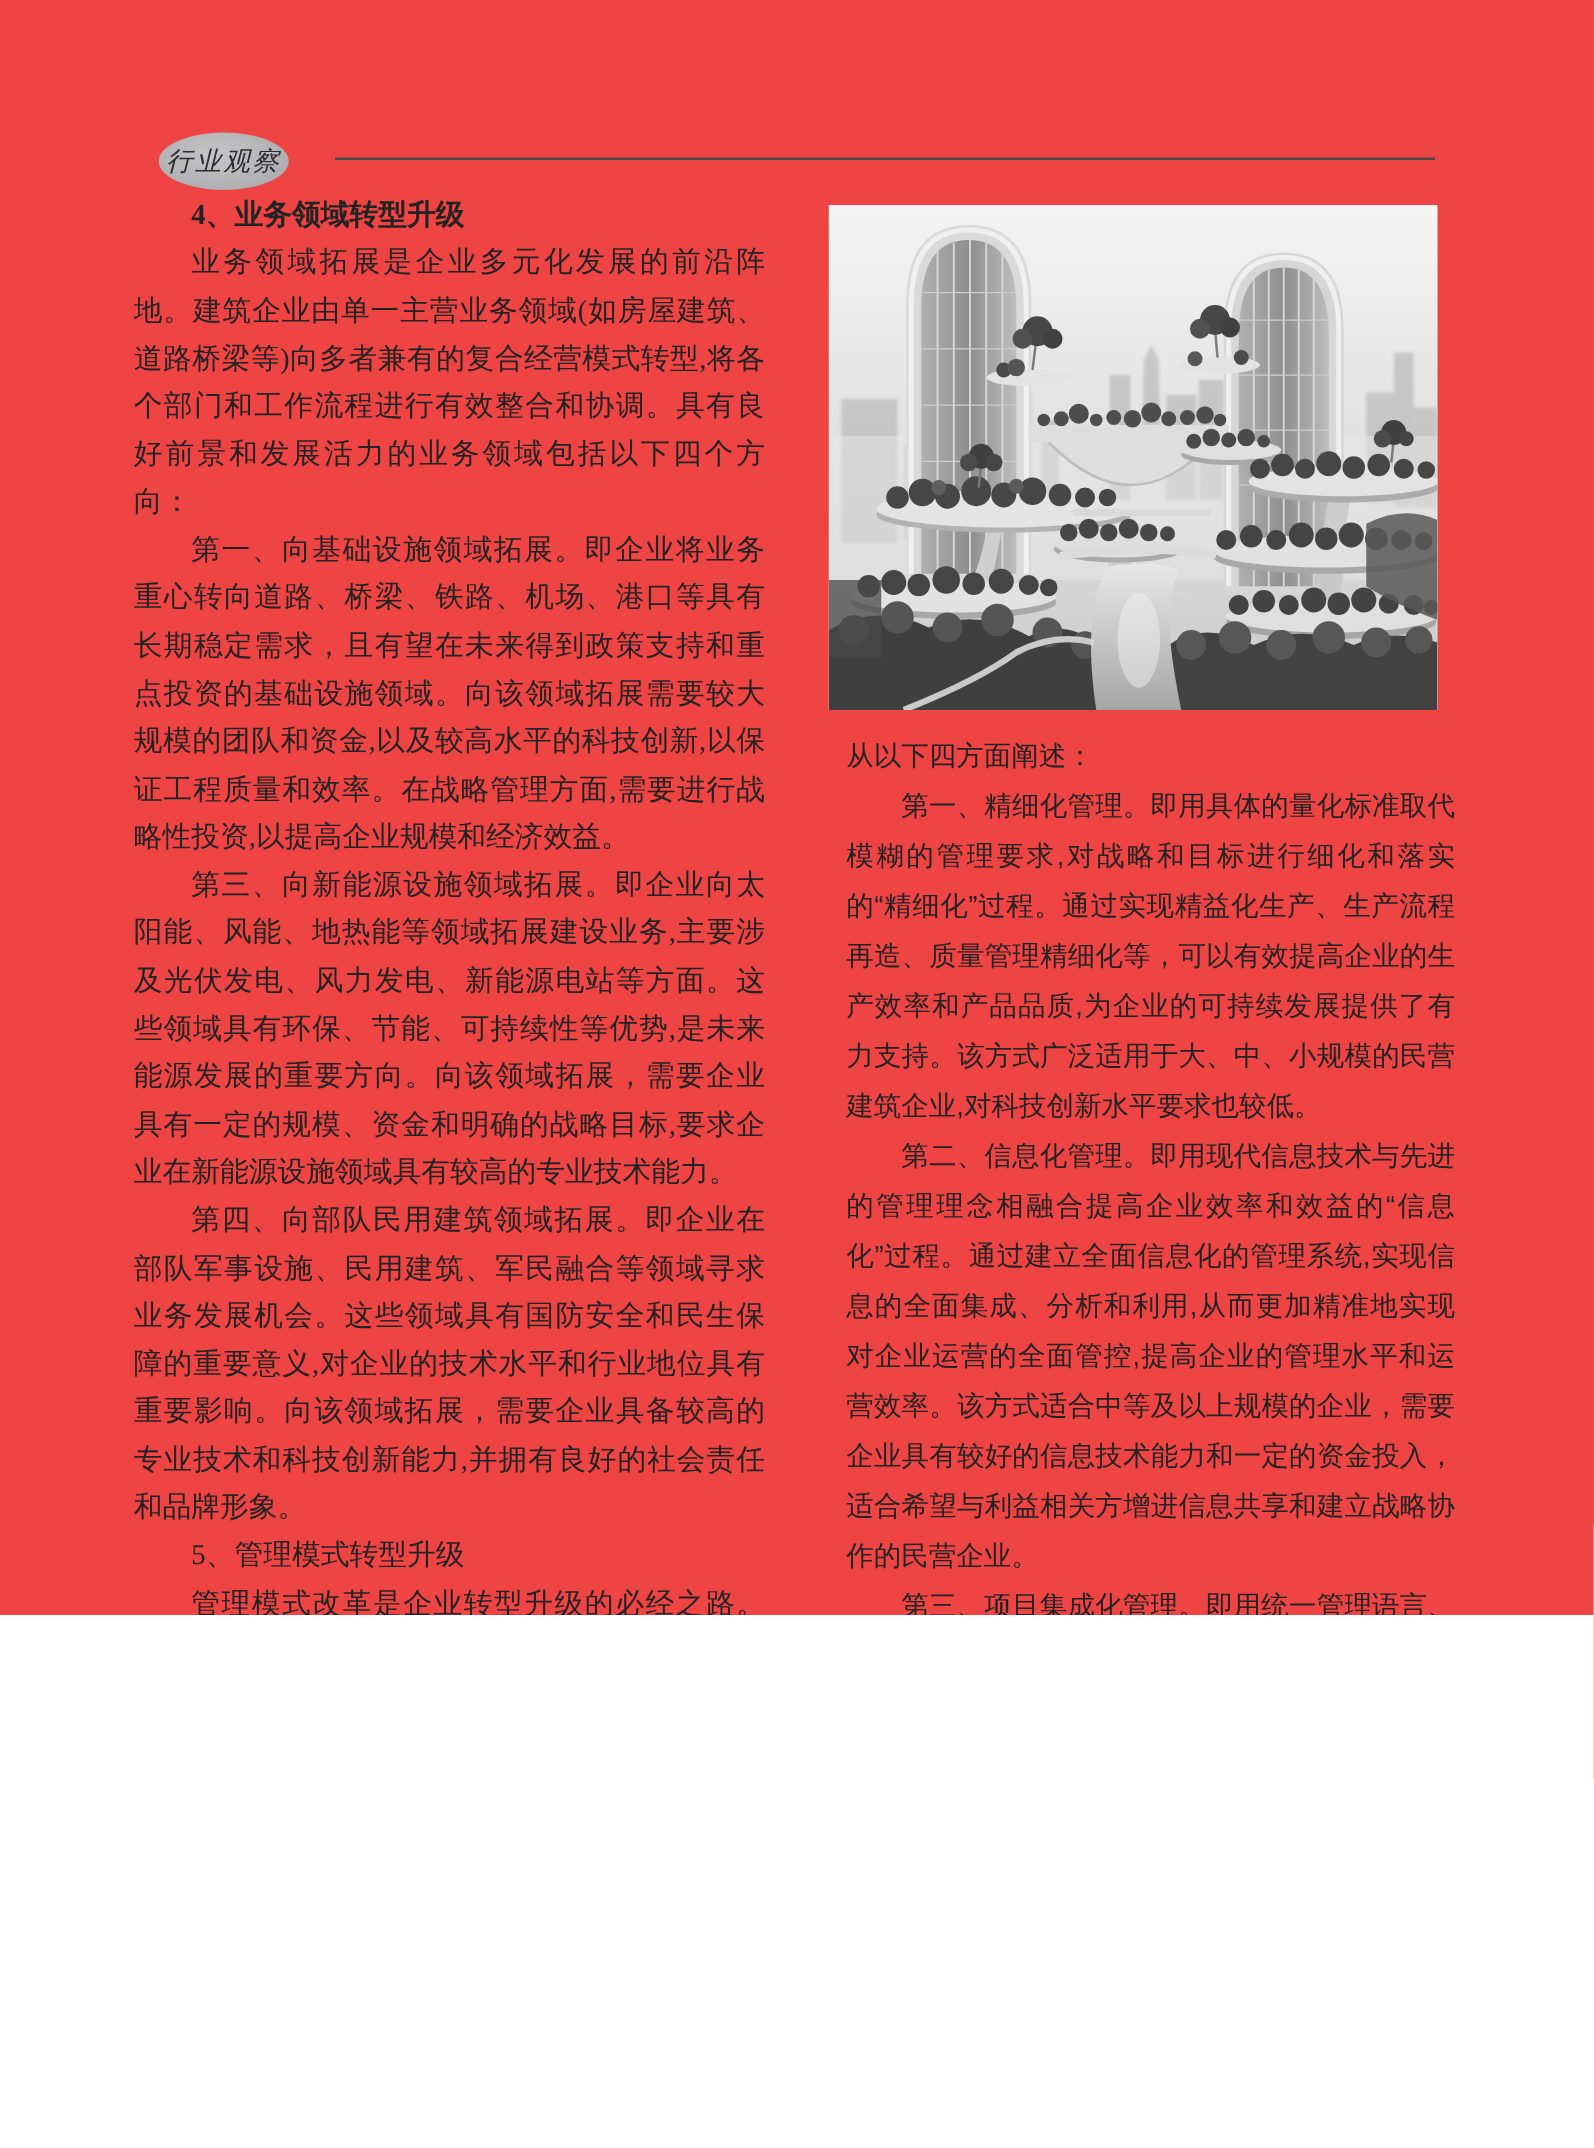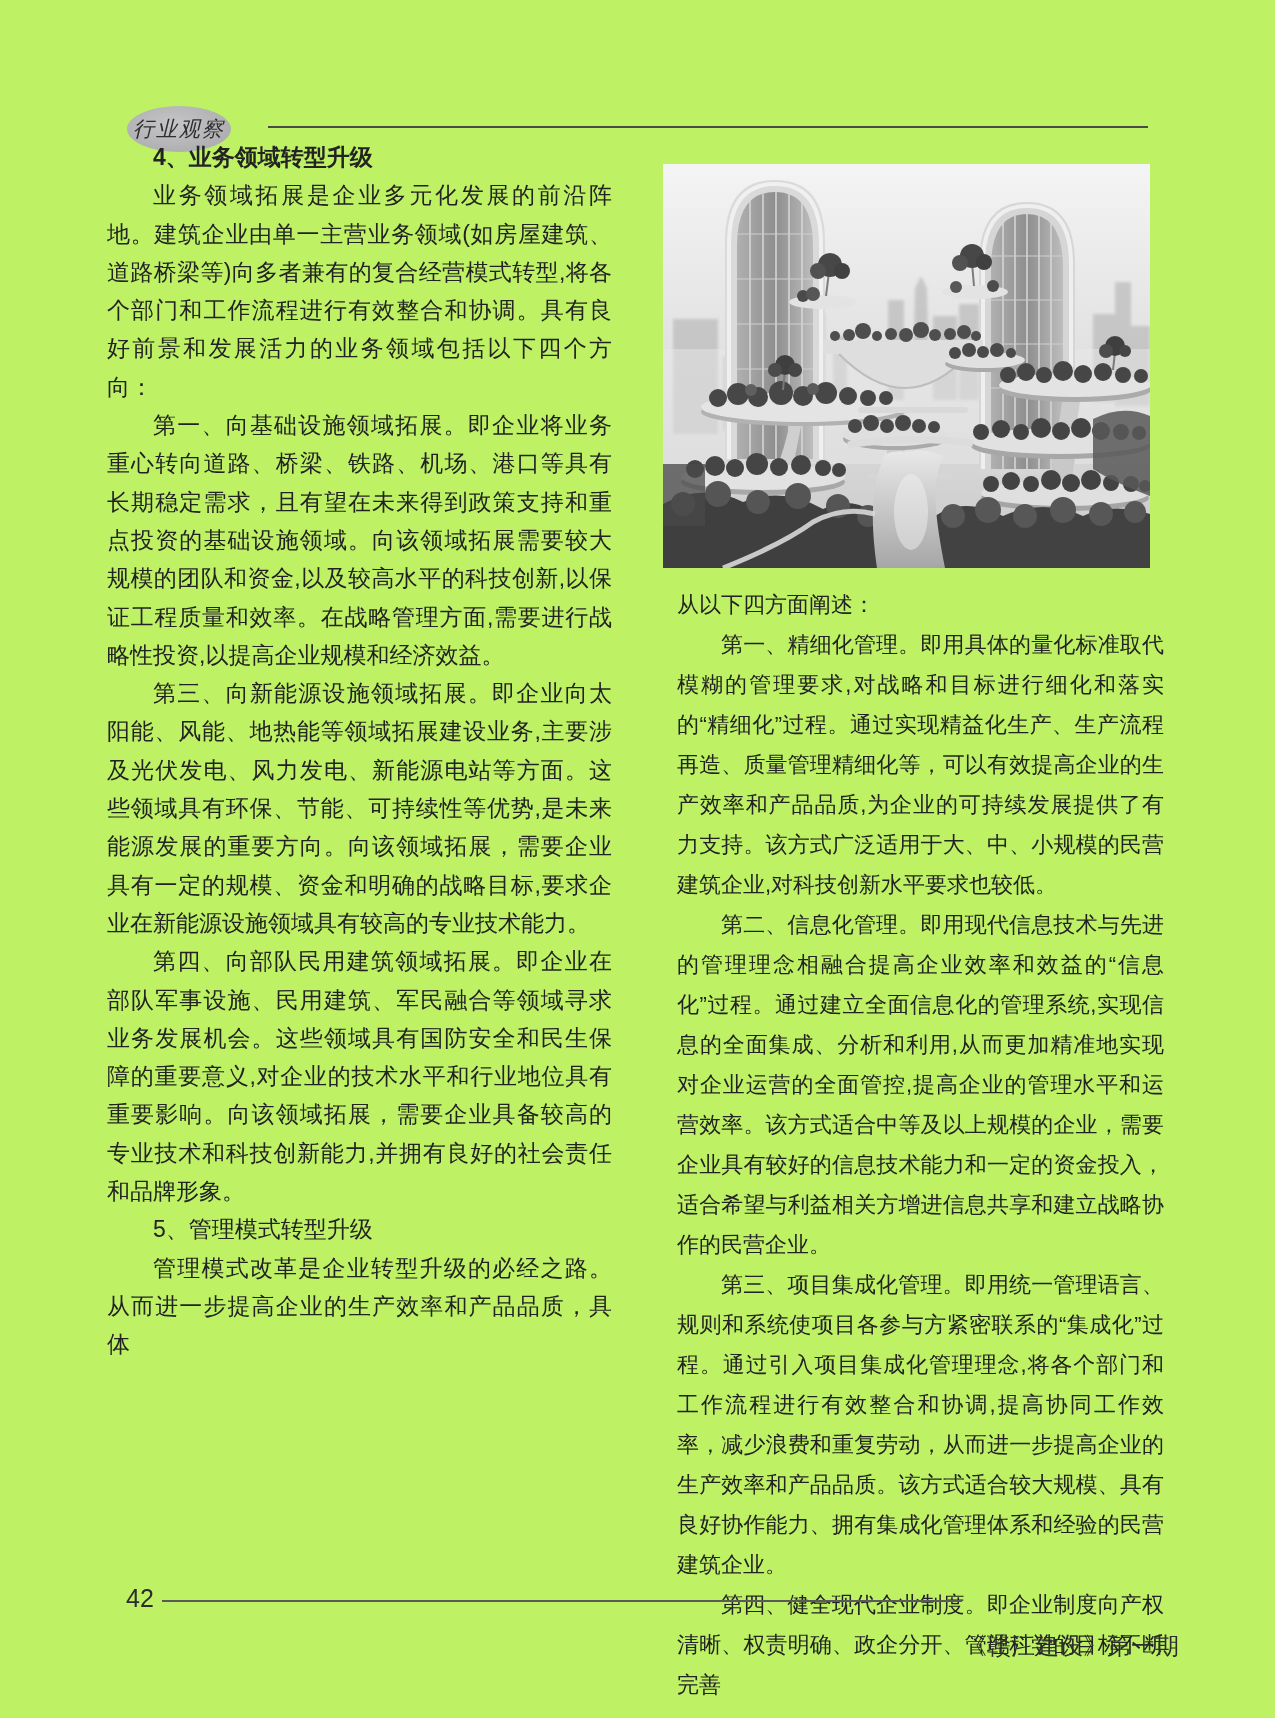--- a/index.html
+++ b/index.html
@@ -1,19 +1,19 @@
 <!DOCTYPE html>
 <html><head>
 <meta charset="utf-8">
 <style>
   html,body{margin:0;padding:0;background:#ffffff;}
   .page{
     position:relative;
-    width:1275px;height:1718px;
-    background:#bef264;
+    width:1275px;height:1292px;
+    background:#ef4444;
     overflow:hidden;
     font-family:"Liberation Sans",sans-serif;
     color:#232323;
   }
   
   .badge{
     position:absolute;left:127px;top:106px;width:104px;height:46px;
     border-radius:50%;
     background:radial-gradient(ellipse at 45% 40%, #c6c6c9 0%, #aeaeb1 75%, #a2a2a5 100%);
     display:flex;align-items:center;justify-content:center;
@@ -24,22 +24,22 @@
   .header-rule{
     position:absolute;left:268px;top:126px;width:880px;height:2px;background:#4a4a4a;
   }
   
   .col{
     position:absolute;
     text-align:justify;
     word-break:break-all;
   }
   .col-left{
-    left:107px;top:138px;width:505px;
-    font-size:23px;line-height:38.3px;
+    left:107px;top:153px;width:505px;
+    font-size:23px;line-height:38.3px;font-family:Liberation Serif, serif;
   }
   .col-right{
     left:665px;top:585px;width:487px;
     font-size:22px;line-height:40px;margin-left:12px;
   }
   .h-bold{font-weight:bold;text-indent:2em;margin:0;}
   .h-plain{font-weight:normal;text-indent:2em;margin:0;}
   .p{margin:0;text-indent:2em;}
   .p-cont{margin:0;text-indent:0;}
   

